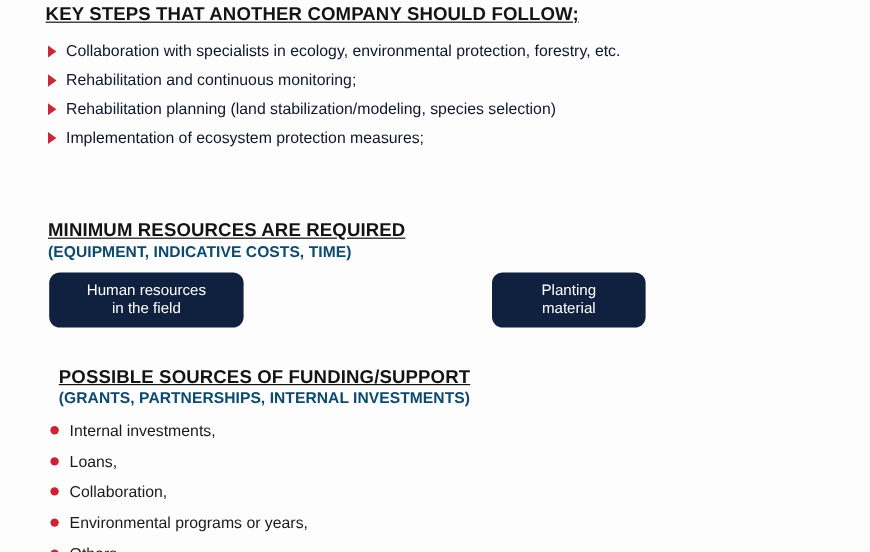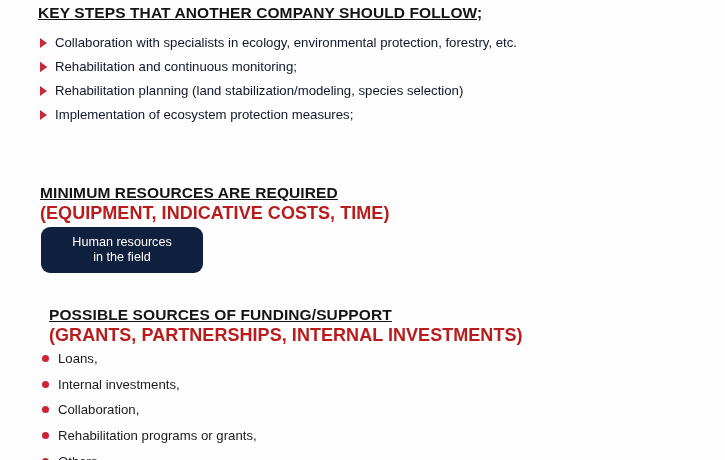--- a/index.html
+++ b/index.html
@@ -31,24 +31,24 @@
     text-transform: uppercase;
     color: #141414;
     letter-spacing: 0.1px;
     line-height: 1.12;
     text-decoration: underline;
   }
   .heading-main {
     font-size: 15.5px;
   }
   .heading-sub {
-    font-size: 18px;
+    font-size: 13px;
     font-weight: bold;
     text-transform: uppercase;
-    color: #b91c1c;
+    color: #0c4a6e;
     letter-spacing: 0.05px;
     line-height: 1.15;
   }
 
   
   #section-key-steps {
     position: absolute;
     left: 38px;
     top: 4px;
     width: 660px;
@@ -196,43 +196,44 @@
     </ul>
   </div>
 
   <div id="section-resources">
     <div class="section-heading heading-main">MINIMUM RESOURCES ARE REQUIRED</div>
     <div class="heading-sub">(EQUIPMENT, INDICATIVE COSTS, TIME)</div>
   </div>
 
   <div class="pill-row">
     <div class="pill pill-0">Human resources<br>in the field</div>
+    <div class="pill pill-2">Planting<br>material</div>
   </div>
 
   <div id="section-funding">
     <div class="section-heading heading-main">POSSIBLE SOURCES OF FUNDING/SUPPORT</div>
     <div class="heading-sub">(GRANTS, PARTNERSHIPS, INTERNAL INVESTMENTS)</div>
   </div>
 
   <ul class="dot-list">
     <li>
       <span class="dot-marker"></span>
+      <span>Internal investments,</span>
+    </li>
+    <li>
+      <span class="dot-marker"></span>
       <span>Loans,</span>
     </li>
     <li>
       <span class="dot-marker"></span>
-      <span>Internal investments,</span>
-    </li>
-    <li>
-      <span class="dot-marker"></span>
       <span>Collaboration,</span>
     </li>
     <li>
       <span class="dot-marker"></span>
-      <span>Rehabilitation programs or grants,</span>
+      <span>Environmental programs or years,</span>
     </li>
     <li>
       <span class="dot-marker"></span>
       <span>Others</span>
     </li>
   </ul>
 
 </div>
 
 </body></html>

